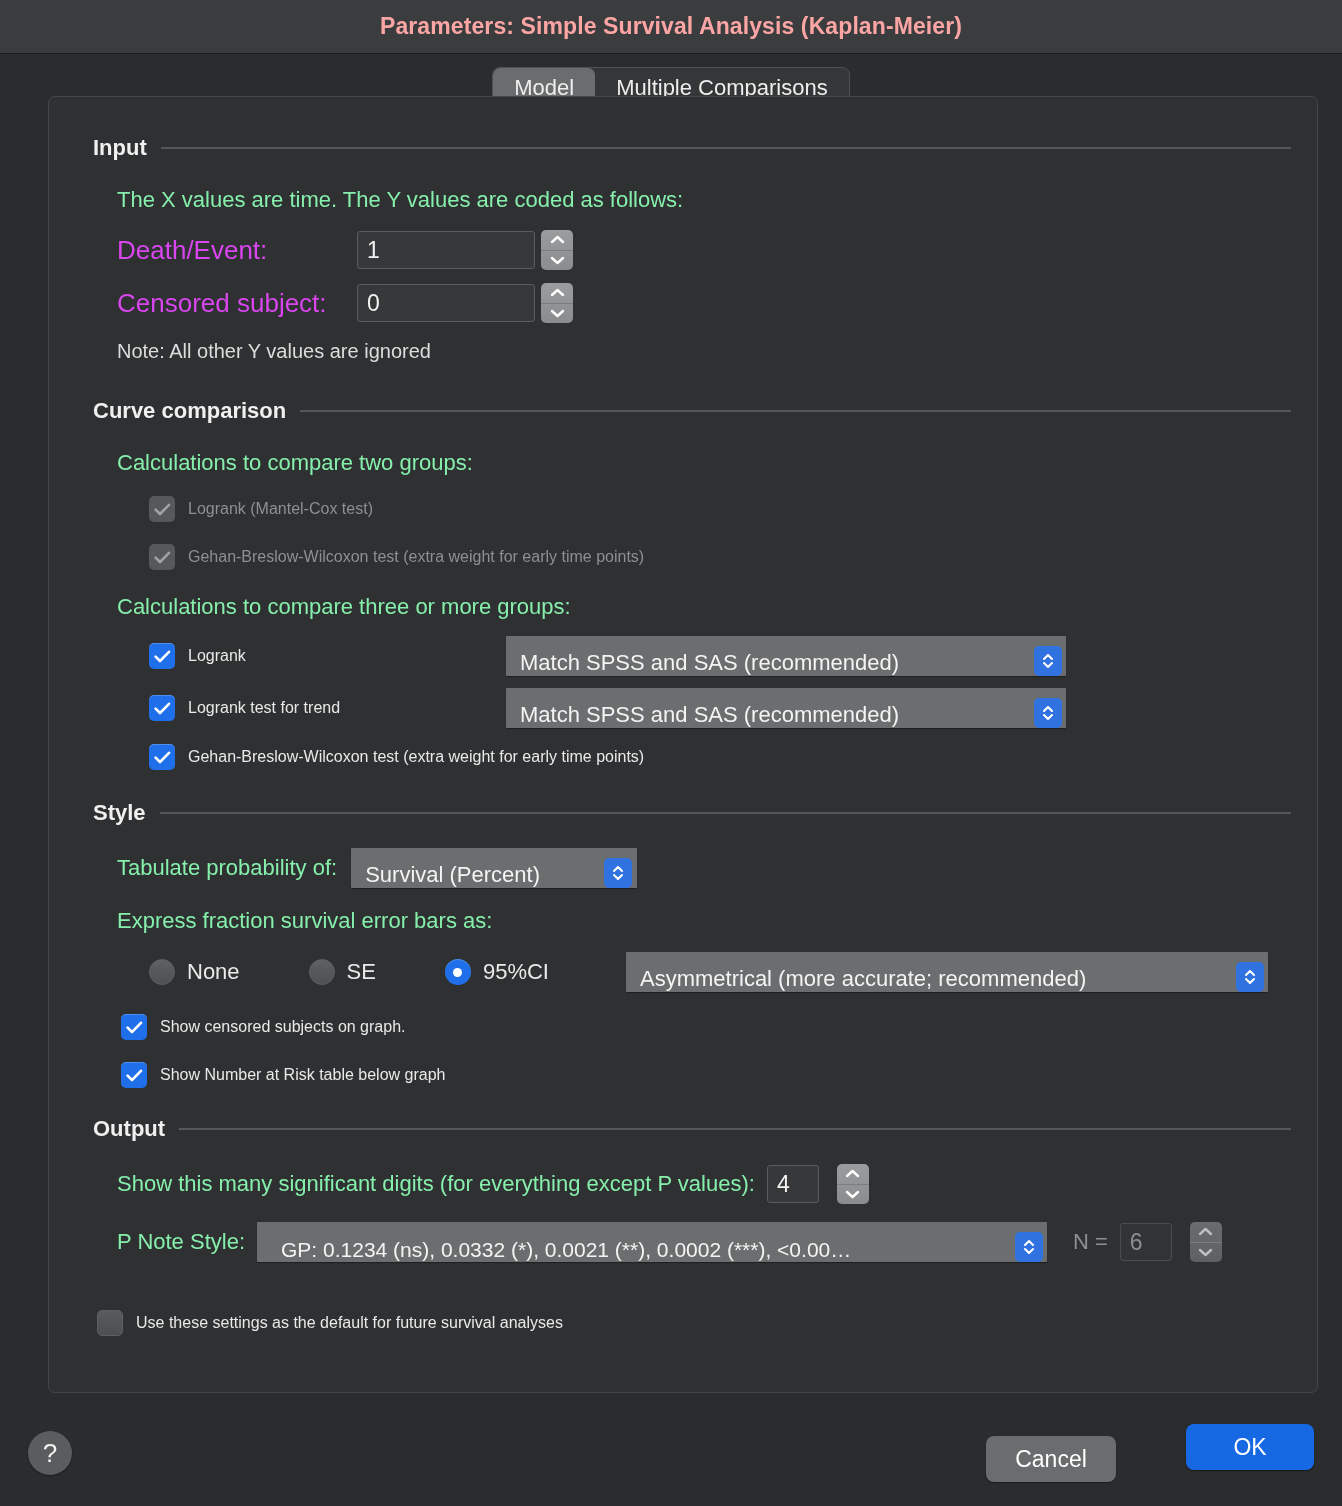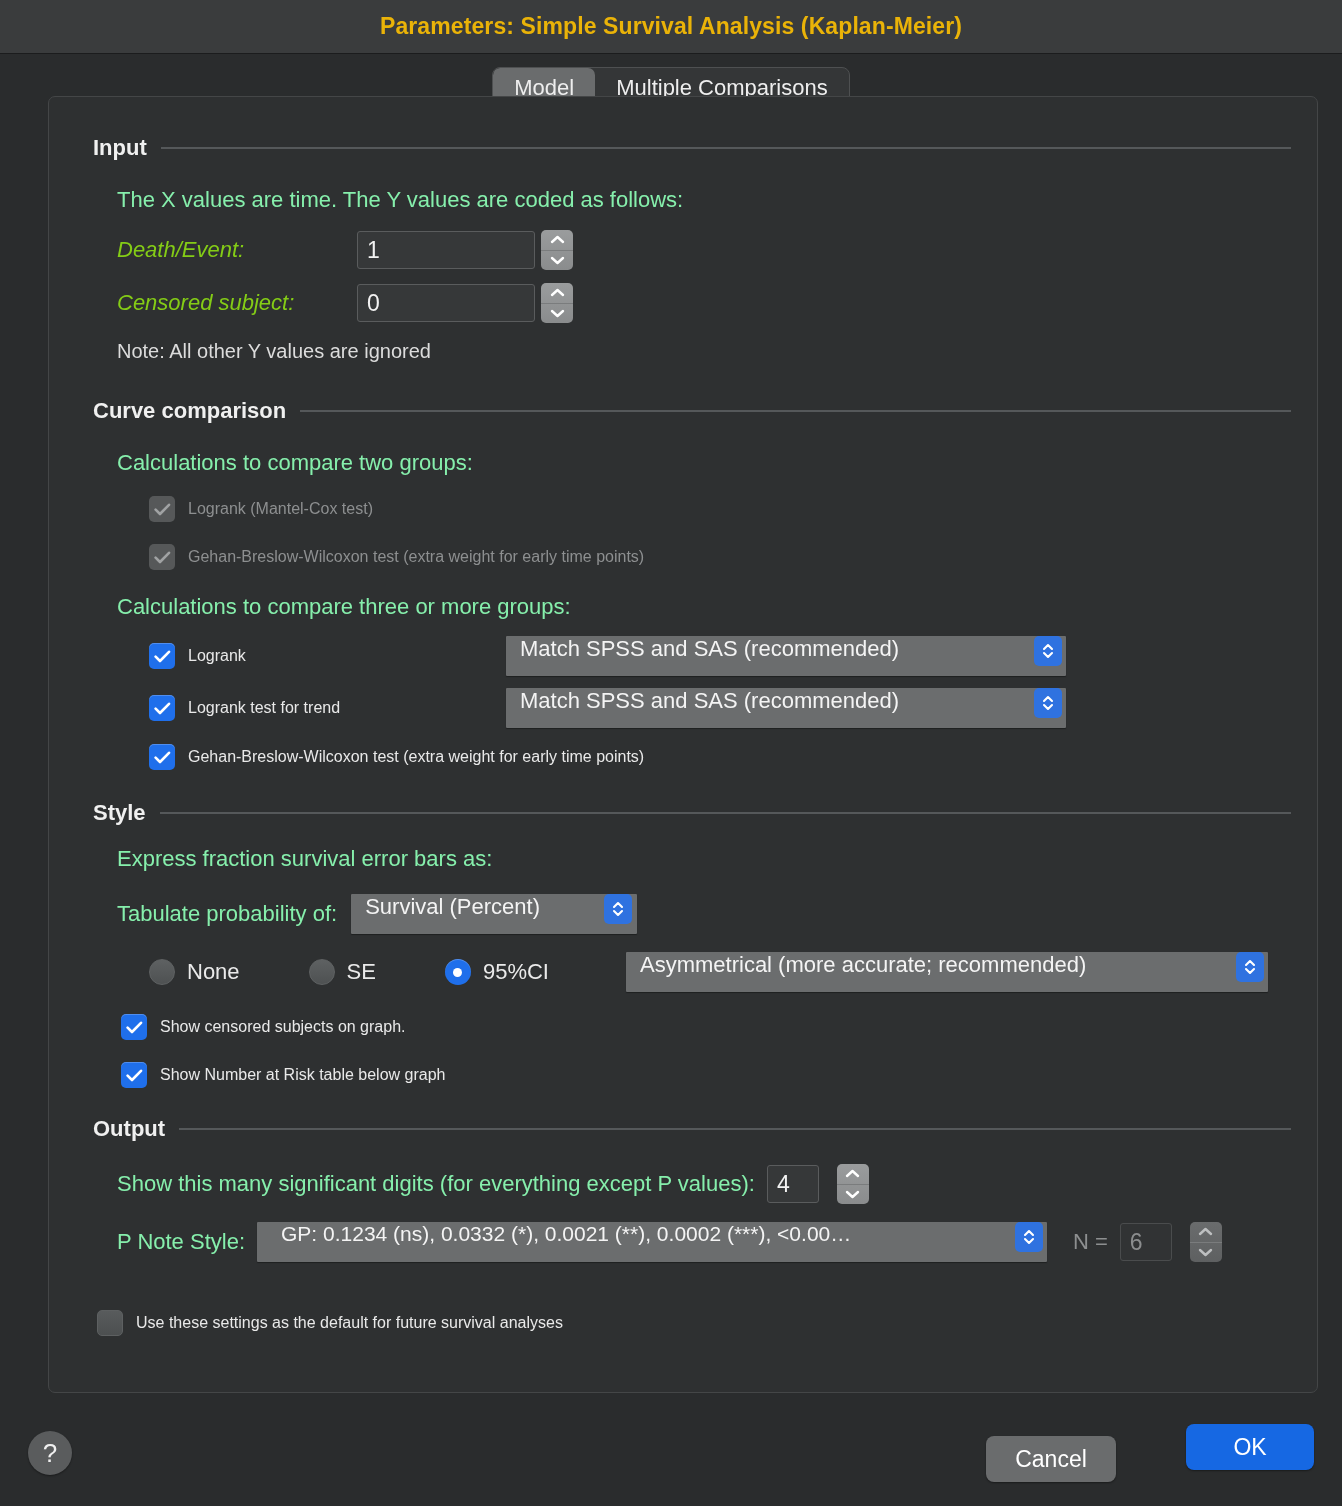--- a/index.html
+++ b/index.html
@@ -28,21 +28,21 @@
     min-height: 54px;
     background: #3a3c3d;
     border-bottom: 1px solid #1b1c1d;
     display: flex;
     align-items: center;
     justify-content: center;
   }
   .titlebar-title {
     font-size: 23px;
     font-weight: bold;
-    color: #eab308;
+    color: #fca5a5;
     letter-spacing: 0.1px;
   }
 
   
   .tabbar {
     position: relative;
     height: 44px;
     min-height: 44px;
     display: flex;
     align-items: center;
@@ -114,24 +114,23 @@
 
   .indent { padding-left: 68px; }
   .indent2 { padding-left: 100px; gap: 47px; }
 
   
   .field-row {
     display: flex;
     align-items: center;
   }
   .label-cell {
-    font-size: 22px;
-    color: #84cc16;
+    font-size: 26px;
+    color: #d946ef;
     width: 240px;
-    font-style: italic;
   }
   .textfield {
     background: #363839;
     border: 1px solid #5a5c5d;
     border-radius: 3px;
     height: 38px;
     display: flex;
     align-items: center;
     padding: 0 9px;
     font-size: 23px;
@@ -204,21 +203,21 @@
     background: #1f6feb;
     border: none;
     box-shadow: inset 0 1px 0 rgba(255,255,255,0.22);
   }
   .radio .dot { width: 9px; height: 9px; border-radius: 50%; background: #ffffff; }
   .radio-label { font-size: 22px; color: #eaeaea; }
 
   
   .popup {
     display: inline-flex;
-    align-items: flex-start;
+    align-items: flex-end;
     height: 40px;
     background: #6b6d6e;
     border-radius: 1px;
     padding: 0 4px 0 14px;
     position: relative;
     box-shadow: 0 1px 1px rgba(0,0,0,0.35);
     overflow: hidden;
   }
   .popup .popup-text {
     font-size: 22px;
@@ -409,35 +408,35 @@
           </svg>
       </div>
       <div class="cb-label">Gehan-Breslow-Wilcoxon test (extra weight for early time points)</div>
     </div>
 
     <div class="section-head" style="margin-top:30px;">
       <div class="section-title">Style</div>
       <div class="section-rule"></div>
     </div>
 
-    <div class="indent body-text" style="margin-top:20px;">Express fraction survival error bars as:</div>
-
     <div class="indent" style="margin-top:22px; display:flex; align-items:center; gap:14px;">
       <div class="body-text">Tabulate probability of:</div>
       <div class="popup w-tab">
         <div class="popup-text">Survival (Percent)</div>
         <div class="chev">
           <svg width="14" height="20" viewBox="0 0 14 20">
             <path d="M3 8 L7 4 L11 8" stroke="#ffffff" stroke-width="2.1" fill="none" stroke-linecap="round" stroke-linejoin="round"></path>
             <path d="M3 12 L7 16 L11 12" stroke="#ffffff" stroke-width="2.1" fill="none" stroke-linecap="round" stroke-linejoin="round"></path>
           </svg>
         </div>
       </div>
     </div>
 
+    <div class="indent body-text" style="margin-top:20px;">Express fraction survival error bars as:</div>
+
     <div class="indent2" style="margin-top:18px; display:flex; align-items:center;">
       <div class="radio-item">
         <div class="radio"></div>
         <div class="radio-label">None</div>
       </div>
       <div class="radio-item">
         <div class="radio"></div>
         <div class="radio-label">SE</div>
       </div>
       <div class="radio-item">

